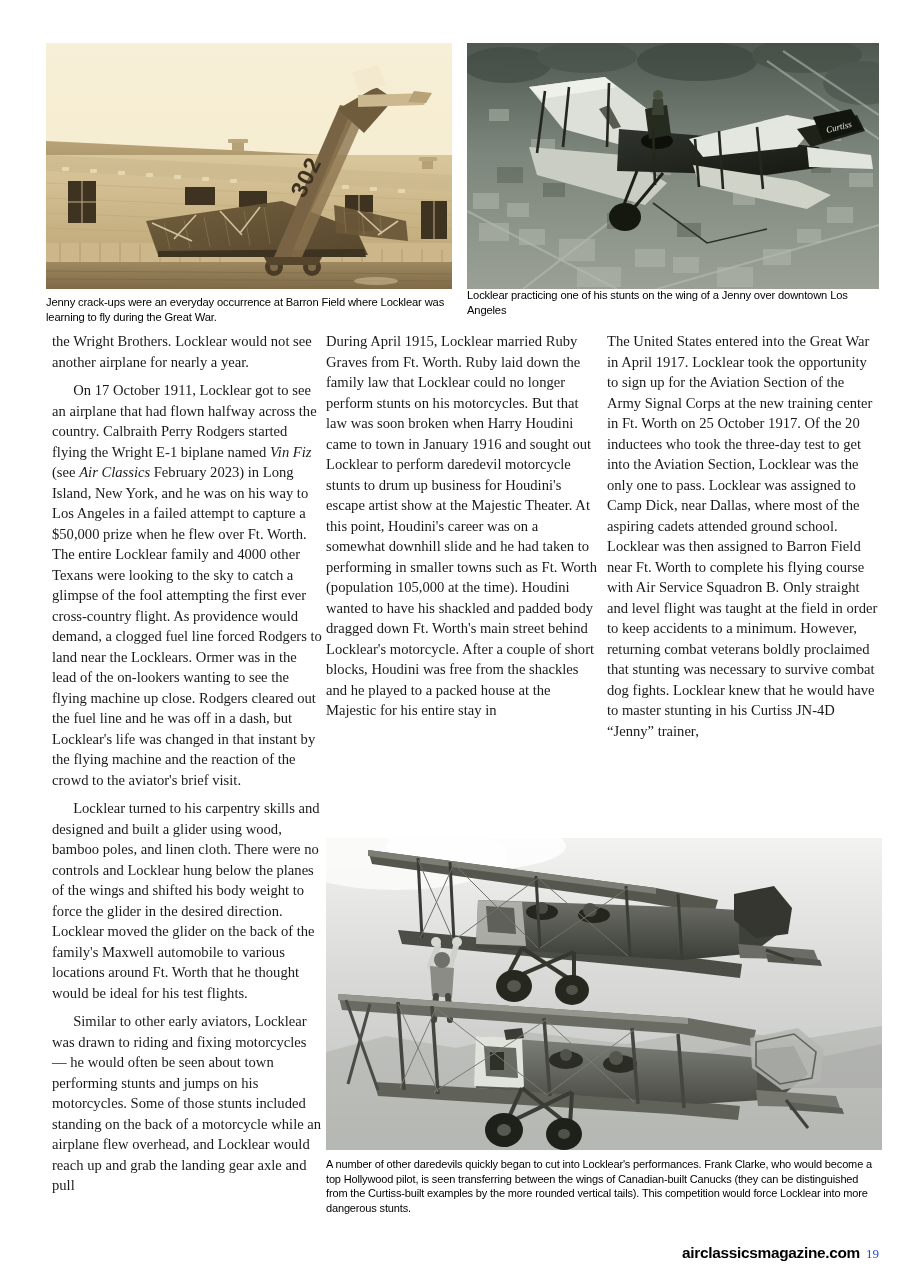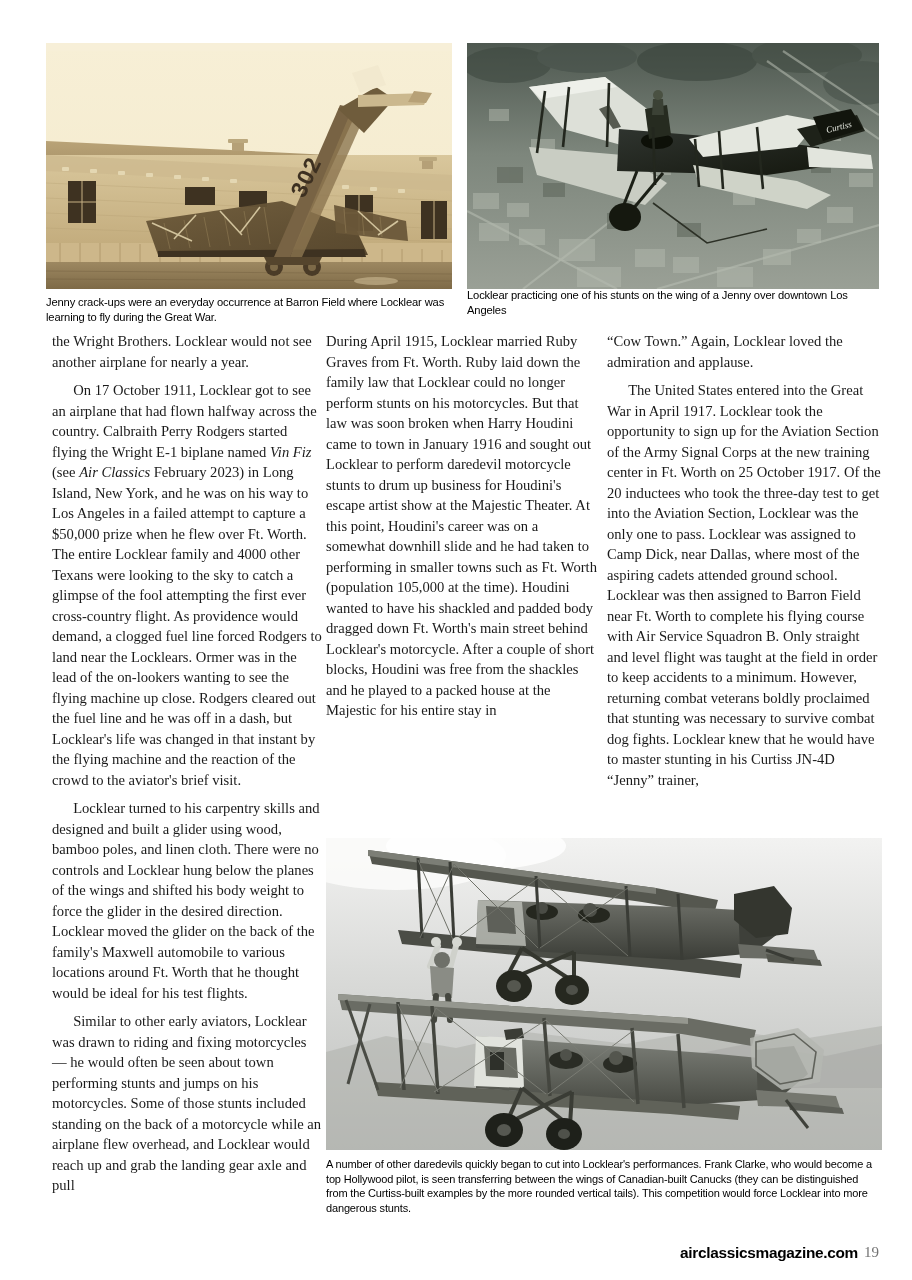--- a/index.html
+++ b/index.html
@@ -92,34 +92,34 @@
     width: 556px; height: 312px;
     overflow: hidden;
   }
   .photo-bottom svg { display: block; width: 100%; height: 100%; }
 
   
   .footer {
     position: absolute;
     right: 33px; bottom: 18px;
     display: flex;
-    align-items: flex-start;
+    align-items: flex-end;
     gap: 6px;
   }
   .footer-site {
     font-family: "Liberation Sans", "DejaVu Sans", sans-serif;
     font-weight: bold;
     font-size: 15.4px;
     letter-spacing: -0.3px;
     color: #000;
   }
   .footer-page {
     font-family: "Liberation Serif", "DejaVu Serif", serif;
-    font-size: 15px;
-    color: #737373;
+    font-size: 13px;
+    color: #1d4ed8;
   }
 </style>
 </head>
 <body>
 
 <div class="page">
 
   <div class="top-photos">
 
     <div class="photo photo-left">
@@ -390,21 +390,20 @@
     </p>
     <p>Locklear turned to his carpentry skills and designed and built a glider using wood, bamboo poles, and linen cloth. There were no controls and Locklear hung below the planes of the wings and shifted his body weight to force the glider in the desired direction. Locklear moved the glider on the back of the family's Maxwell automobile to various locations around Ft. Worth that he thought would be ideal for his test flights.</p>
     <p>Similar to other early aviators, Locklear was drawn to riding and fixing motorcycles — he would often be seen about town performing stunts and jumps on his motorcycles. Some of those stunts included standing on the back of a motorcycle while an airplane flew overhead, and Locklear would reach up and grab the landing gear axle and pull</p>
   </div>
 
   <div class="col" id="col2">
     <p>During April 1915, Locklear married Ruby Graves from Ft. Worth. Ruby laid down the family law that Locklear could no longer perform stunts on his motorcycles. But that law was soon broken when Harry Houdini came to town in January 1916 and sought out Locklear to perform daredevil motorcycle stunts to drum up business for Houdini's escape artist show at the Majestic Theater. At this point, Houdini's career was on a somewhat downhill slide and he had taken to performing in smaller towns such as Ft. Worth (population 105,000 at the time). Houdini wanted to have his shackled and padded body dragged down Ft. Worth's main street behind Locklear's motorcycle. After a couple of short blocks, Houdini was free from the shackles and he played to a packed house at the Majestic for his entire stay in</p>
   </div>
 
   <div class="col" id="col3">
-    <p>“Cow Town.” Again, Locklear loved the admiration and applause.</p>
     <p>The United States entered into the Great War in April 1917. Locklear took the opportunity to sign up for the Aviation Section of the Army Signal Corps at the new training center in Ft. Worth on 25 October 1917. Of the 20 inductees who took the three-day test to get into the Aviation Section, Locklear was the only one to pass. Locklear was assigned to Camp Dick, near Dallas, where most of the aspiring cadets attended ground school. Locklear was then assigned to Barron Field near Ft. Worth to complete his flying course with Air Service Squadron B. Only straight and level flight was taught at the field in order to keep accidents to a minimum. However, returning combat veterans boldly proclaimed that stunting was necessary to survive combat dog fights. Locklear knew that he would have to master stunting in his Curtiss JN-4D “Jenny” trainer,</p>
   </div>
 
   <div class="photo-bottom">
     <svg viewBox="0 0 556 312" preserveAspectRatio="none">
       <defs>
         <linearGradient id="skyB" x1="0" y1="0" x2="0" y2="1">
           <stop offset="0%" stop-color="#f2f2f1"></stop>
           <stop offset="45%" stop-color="#d9dad8"></stop>
           <stop offset="100%" stop-color="#bdbfbc"></stop>

